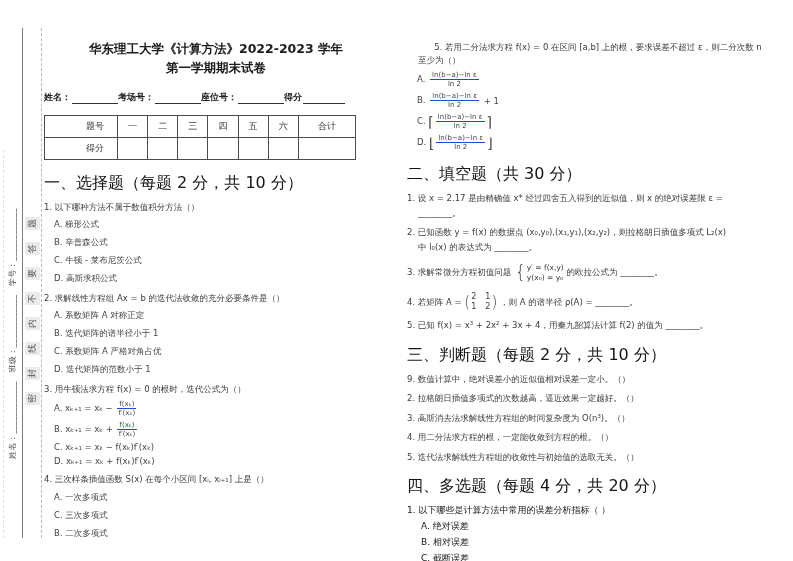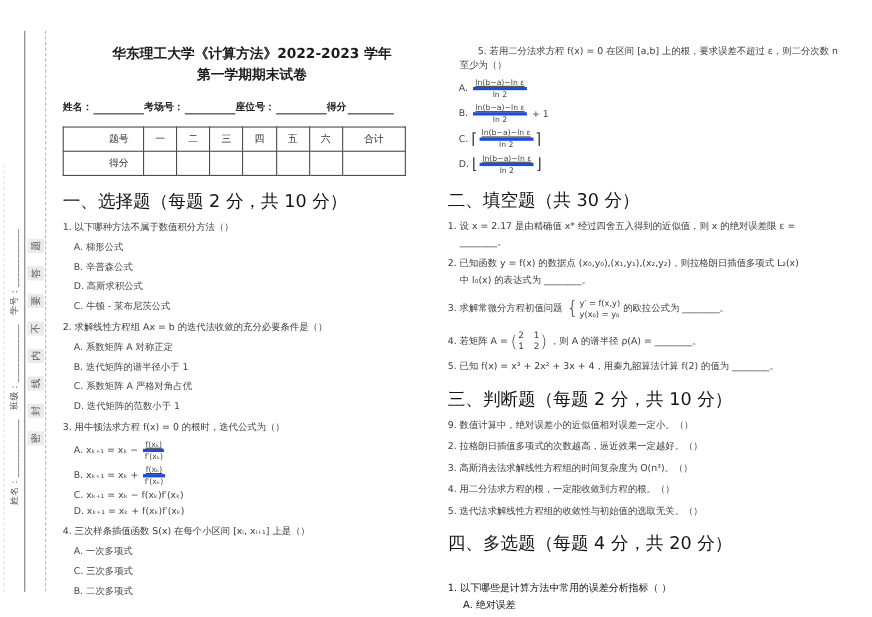--- a/index.html
+++ b/index.html
@@ -12,48 +12,48 @@
   .vline.faint{left:3px;top:150px;height:388px;border-left:1px dashed #e3e3e3;}
   .rotwrap{position:absolute;}
   .rot{display:inline-block;white-space:nowrap;transform:rotate(-90deg);transform-origin:0 0;}
   .seal-fields-wrap{left:7px;top:452px;}
   .seal-fields-wrap .rot{font-size:8px;color:#4a4a4a;letter-spacing:0.4px;}
   .seal-notice-wrap{left:25px;top:400px;}
   .seal-notice-wrap .rot{font-size:9px;color:#555;}
   .nchar{display:inline-block;background:#ebebeb;padding:1px 2px;margin-right:12px;border-radius:1px;}
   
   .col{position:absolute;}
-  .col-left{left:57px;top:40px;width:344px;}
+  .col-left{left:44px;top:40px;width:344px;}
   .col-right{left:407px;top:42px;width:382px;}
   .title{text-align:center;font-weight:bold;font-size:12.5px;line-height:1.5;color:#1b1b1b;}
   .name-row{display:flex;justify-content:flex-start;margin-top:13px;font-size:9px;font-weight:bold;color:#222;}
   .field{white-space:nowrap;}
   .blank{display:inline-block;width:46px;border-bottom:1px solid #333;height:8px;vertical-align:bottom;margin-left:1px;}
   .blank.short{width:42px;}
   .info{text-align:center;font-weight:bold;font-size:9px;margin-top:15px;color:#222;}
   table.score{border-collapse:collapse;margin:11px auto 0 0;width:312px;}
   table.score td{border:1px solid #4c4c4c;height:21px;text-align:center;font-size:9px;color:#333;padding:0;}
   table.score td.c0{width:44px;padding-left:28px;}
   .sec-title{font-weight:normal;font-size:16px;color:#141414;margin-top:13px;}
   .q{font-size:8.5px;margin-top:8px;color:#3c3c3c;line-height:1.35;}
   .opt{font-size:8.5px;margin:6px 0 0 10px;color:#454545;}
   .opt.tight{margin-top:4px;}
   
   .frac{display:inline-block;text-align:center;vertical-align:middle;font-size:7px;line-height:1.15;margin:0 2px;}
-  .frac .num{display:block;border-bottom:3px solid #1d4ed8;padding:0 2px;text-decoration:underline;}
+  .frac .num{display:block;border-bottom:1px solid #1d4ed8;padding:0 2px;}
   .frac .den{display:block;}
   .brk{font-size:14px;vertical-align:middle;color:#444;}
   .sys{display:inline-flex;flex-direction:column;vertical-align:middle;font-size:7.5px;line-height:1.3;}
   .brace{font-size:17px;font-weight:300;vertical-align:middle;color:#444;margin:0 1px;}
   .paren{font-size:15px;font-weight:300;vertical-align:middle;color:#444;}
   .mat{display:inline-flex;flex-direction:column;vertical-align:middle;font-size:8px;line-height:1.25;margin:0 1px;}
   .mrow{display:flex;gap:9px;justify-content:center;}
   .inline{display:inline-block;vertical-align:middle;}
   
-  .s4 .q4-text{font-size:9px;color:#141414;margin-top:23px;}
+  .s4 .q4-text{font-size:9px;color:#141414;margin-top:7px;}
   .s4 .opt{font-size:9px;color:#141414;margin:3px 0 0 14px;}
   .cont{margin-left:11px;}
 </style>
 </head>
 <body>
 
 <div class="page">
 
   <div class="vline faint"></div>
   <div class="vline solid"></div>
@@ -100,22 +100,22 @@
         <td></td>
       </tr>
     </tbody>
       </table>
 
     <div class="sec-title">一、选择题（每题 2 分，共 10 分）</div>
 
     <div class="q">1. 以下哪种方法不属于数值积分方法（）</div>
     <div class="opt">A. 梯形公式</div>
     <div class="opt">B. 辛普森公式</div>
+    <div class="opt">C. 牛顿 - 莱布尼茨公式</div>
     <div class="opt">D. 高斯求积公式</div>
-    <div class="opt">C. 牛顿 - 莱布尼茨公式</div>
 
     <div class="q">2. 求解线性方程组 Ax = b 的迭代法收敛的充分必要条件是（）</div>
     <div class="opt">A. 系数矩阵 A 对称正定</div>
     <div class="opt">B. 迭代矩阵的谱半径小于 1</div>
     <div class="opt">C. 系数矩阵 A 严格对角占优</div>
     <div class="opt">D. 迭代矩阵的范数小于 1</div>
 
     <div class="q">3. 用牛顿法求方程 f(x) = 0 的根时，迭代公式为（）</div>
     <div class="opt tight">
       <span>A. xₖ₊₁ = xₖ −</span>

